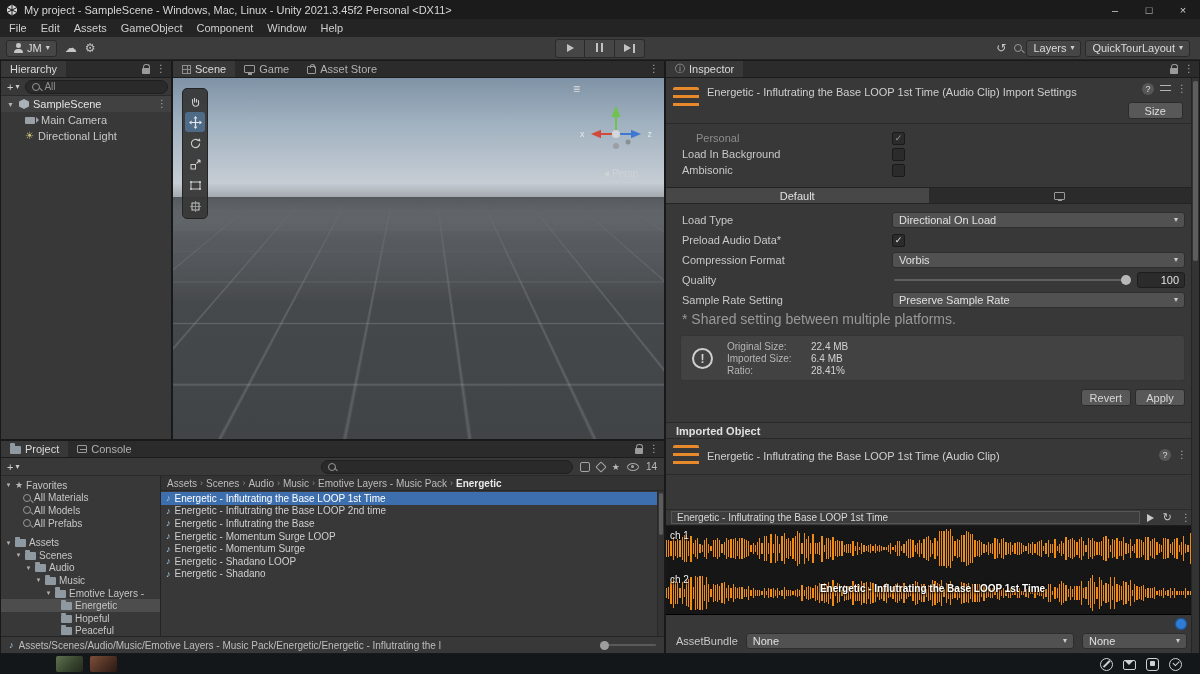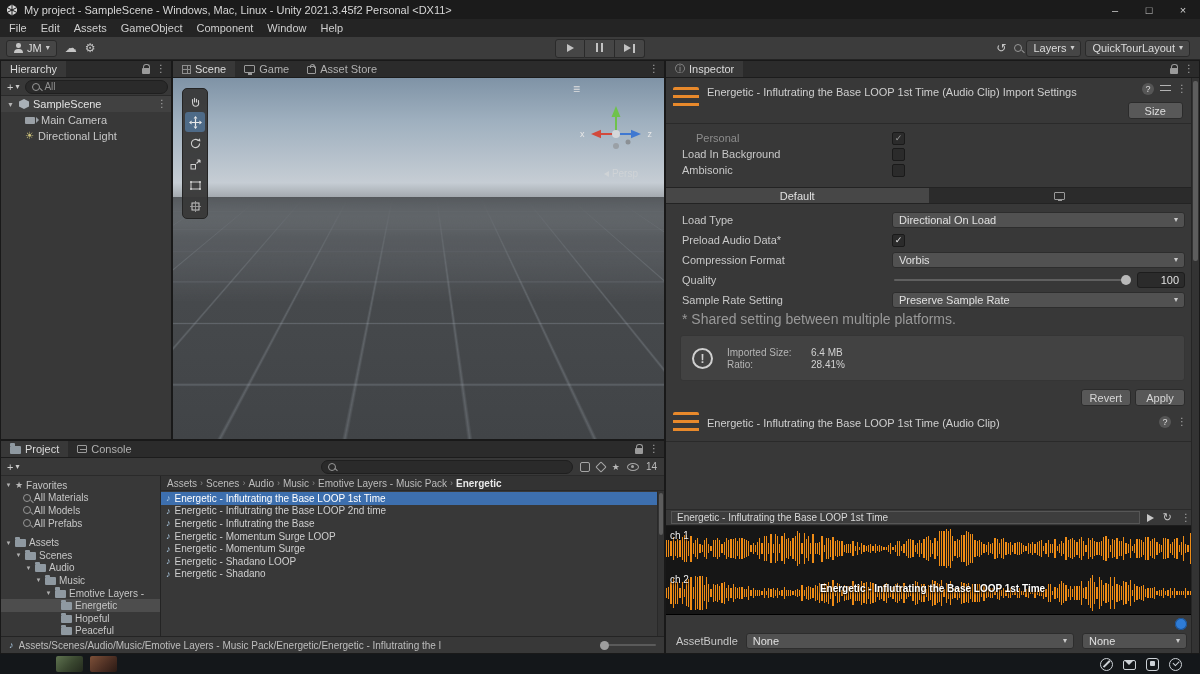--- a/index.html
+++ b/index.html
@@ -613,34 +613,41 @@
         <div class="dd">
           <span class="val">Preserve Sample Rate</span>
           <span class="chev">▾</span>
         </div>
       </div>
       <div class="note">* Shared setting between multiple platforms.</div>
 
       <div class="infobox">
         <span class="excl">!</span>
         <div class="inforow">
+          <span class="lbl">Original Size:</span>
+          <span class="val">22.4 MB</span>
+        </div>
+        <div class="inforow">
           <span class="lbl">Imported Size:</span>
           <span class="val">6.4 MB</span>
         </div>
         <div class="inforow">
           <span class="lbl">Ratio:</span>
           <span class="val">28.41%</span>
         </div>
       </div>
 
       <div class="btns">
         <div class="btn">Revert</div>
         <div class="btn">Apply</div>
       </div>
 
+      <div class="section-strip">
+        <span>Imported Object</span>
+      </div>
 
       <div class="clip-head">
         <div class="audioclip-icon"></div>
         <div class="insp-title">Energetic - Influtrating the Base LOOP 1st Time (Audio Clip)</div>
         <div class="head-icons" style="top:10px">
           <span class="icon-help">?</span>
           <span class="dots">⋮</span>
         </div>
       </div>
 

